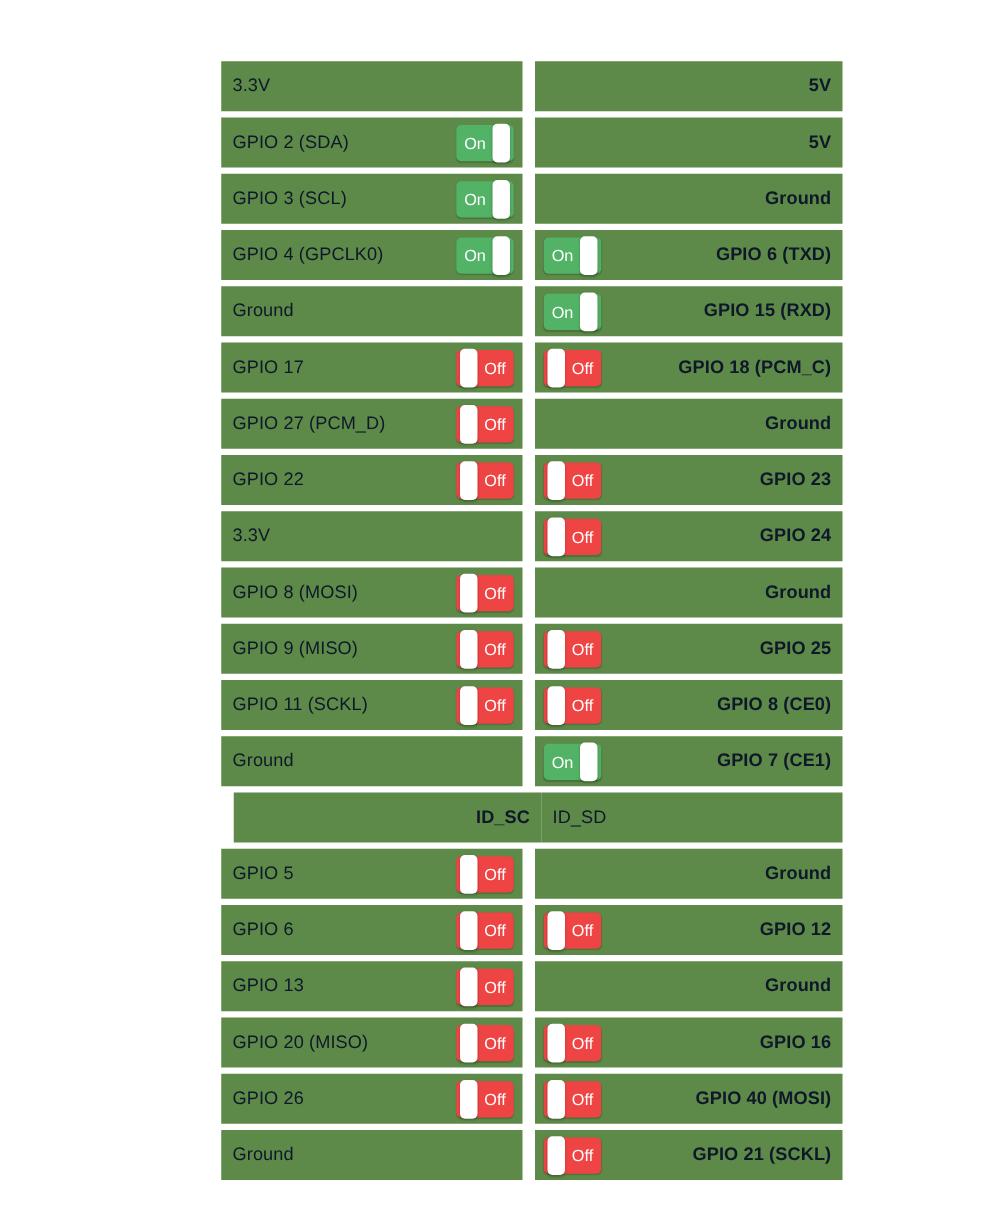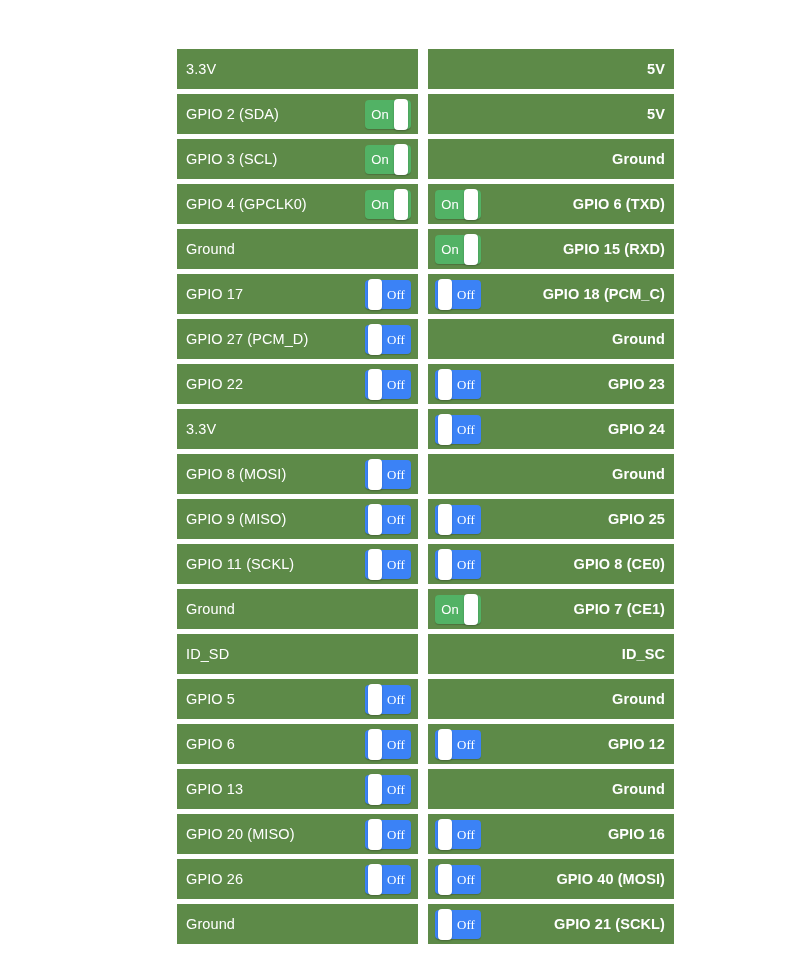--- a/index.html
+++ b/index.html
@@ -41,21 +41,21 @@
   }
   .pin-cell.right {
     width: 246px;
     margin-left: 10px;
     padding-left: 7px;
     padding-right: 9px;
     justify-content: flex-end;
     flex-direction: row-reverse;
   }
   .pin-label {
-    color: #ffffff;
+    color: #0f172a;
     font-size: 14.5px;
     line-height: 18px;
     white-space: nowrap;
     letter-spacing: 0.1px;
   }
   .pin-cell.left .pin-label {
     text-align: left;
   }
   .pin-cell.right .pin-label {
     text-align: right;
@@ -74,23 +74,22 @@
     align-items: center;
     flex: 0 0 auto;
     box-shadow: 0 1px 1px rgba(0,0,0,0.18);
     cursor: pointer;
   }
   .toggle.on {
     background: #52b265;
     justify-content: flex-start;
   }
   .toggle.off {
-    background: #3b82f6;
+    background: #ef4444;
     justify-content: center;
-    font-family: Liberation Serif, serif;
   }
   .toggle-text {
     color: #ffffff;
     font-size: 13px;
     line-height: 29px;
     width: 40px;
     text-align: center;
     position: relative;
     z-index: 1;
     white-space: nowrap;
@@ -381,31 +380,31 @@
         <span class="spacer"></span>
         <div class="right-toggle-wrap">
           <div class="toggle on" role="switch" aria-checked="true">
             <span class="toggle-text">On</span>
             <span class="toggle-knob"></span>
           </div>
         </div>
       </div>
     </div>
     <div class="pin-row">
+      <div class="pin-cell right">
+        <span class="pin-label">ID_SC</span>
+        <span class="spacer"></span>
+        <div class="right-toggle-wrap">
+          <div class="toggle-placeholder"></div>
+        </div>
+      </div>
       <div class="pin-cell left">
         <span class="pin-label">ID_SD</span>
         <span class="spacer"></span>
         <div class="left-toggle-wrap">
-          <div class="toggle-placeholder"></div>
-        </div>
-      </div>
-      <div class="pin-cell right">
-        <span class="pin-label">ID_SC</span>
-        <span class="spacer"></span>
-        <div class="right-toggle-wrap">
           <div class="toggle-placeholder"></div>
         </div>
       </div>
     </div>
     <div class="pin-row">
       <div class="pin-cell left">
         <span class="pin-label">GPIO 5</span>
         <span class="spacer"></span>
         <div class="left-toggle-wrap">
           <div class="toggle off" role="switch" aria-checked="false">

